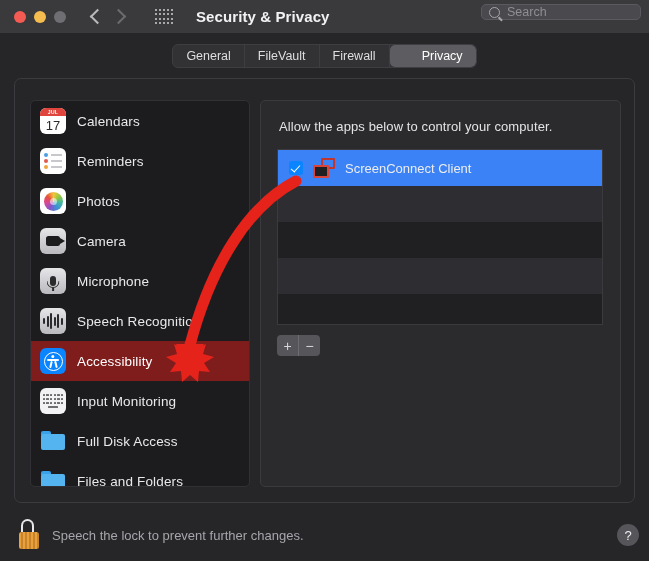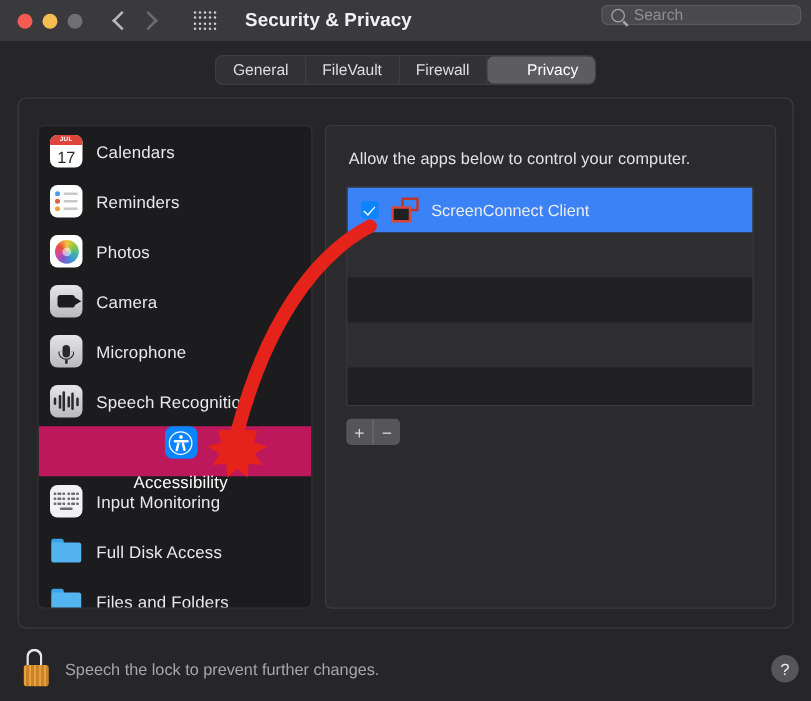--- a/index.html
+++ b/index.html
@@ -74,21 +74,21 @@
 
   
   #sidebar {
     position:absolute; left:15px; top:21px; width:220px; height:387px;
     background:#1c1c1e; border:1px solid #313135; border-radius:5px;
     overflow:hidden;
   }
   .side-row {
     height:40px; display:flex; align-items:center; padding-left:9px; gap:11px;
   }
-  .side-row.selected { background:#be185d;flex-direction:column; }
+  .side-row.selected { background:#7f1d1d; }
   .side-label { font-size:13.5px; color:#e9e9ec; letter-spacing:.15px; }
   .side-row.selected .side-label { color:#fff; }
   .sicon { width:26px; height:26px; border-radius:6px; flex:0 0 auto; position:relative; overflow:hidden; }
 
   
   .ic-cal { background:#fff; }
   .ic-cal .cal-top { height:8px; background:#e0453d; color:#fff; font-size:5px; font-weight:bold;
        display:flex; align-items:center; justify-content:center; letter-spacing:.3px;}
   .ic-cal .cal-day { height:18px; display:flex; align-items:center; justify-content:center;
        font-size:13px; color:#2c2c2e; font-weight:400; line-height:1; }

